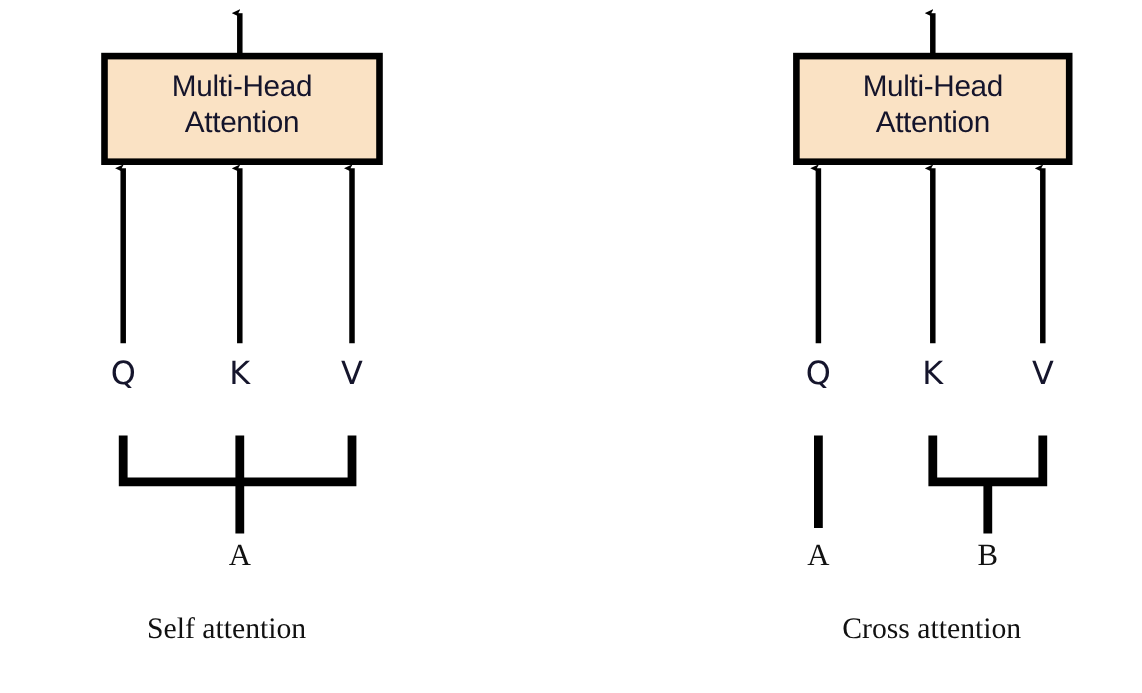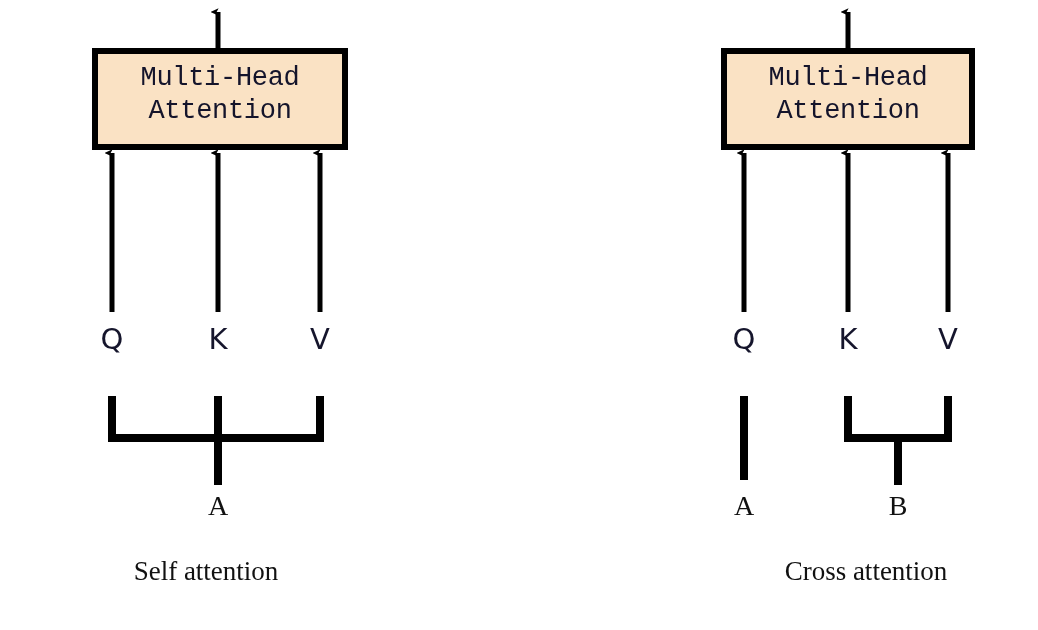--- a/index.html
+++ b/index.html
@@ -23,21 +23,21 @@
   .diagram-svg {
     position: absolute;
     left: 0; top: 0;
     width: 1038px;
     height: 630px;
   }
   .box-label {
     position: absolute;
     text-align: center;
     color: #14142b;
-    font-family: Liberation Mono, monospace;
+    font-family: Liberation Sans, sans-serif;
     font-size: 27px;
     line-height: 33px;
     letter-spacing: -0.3px;
     white-space: pre-line;
     pointer-events: none;
   }
   .qkv-label {
     position: absolute;
     text-align: center;
     color: #15152c;
@@ -122,15 +122,15 @@
   <div class="box-label" style="left:724px; top:62px; width:248px;">Multi-Head
 Attention</div>
 
   <div class="qkv-label" style="left:724px; top:325px;">Q</div>
   <div class="qkv-label" style="left:828px; top:325px;">K</div>
   <div class="qkv-label" style="left:928px; top:325px;">V</div>
 
   <div class="src-label" style="left:722px; top:492px;">A</div>
   <div class="src-label" style="left:876px; top:492px;">B</div>
 
-  <div class="caption" style="left:696px; top:556px;">Cross attention</div>
+  <div class="caption" style="left:677px; top:556px;">Cross attention</div>
 
 </div>
 
 </body></html>

